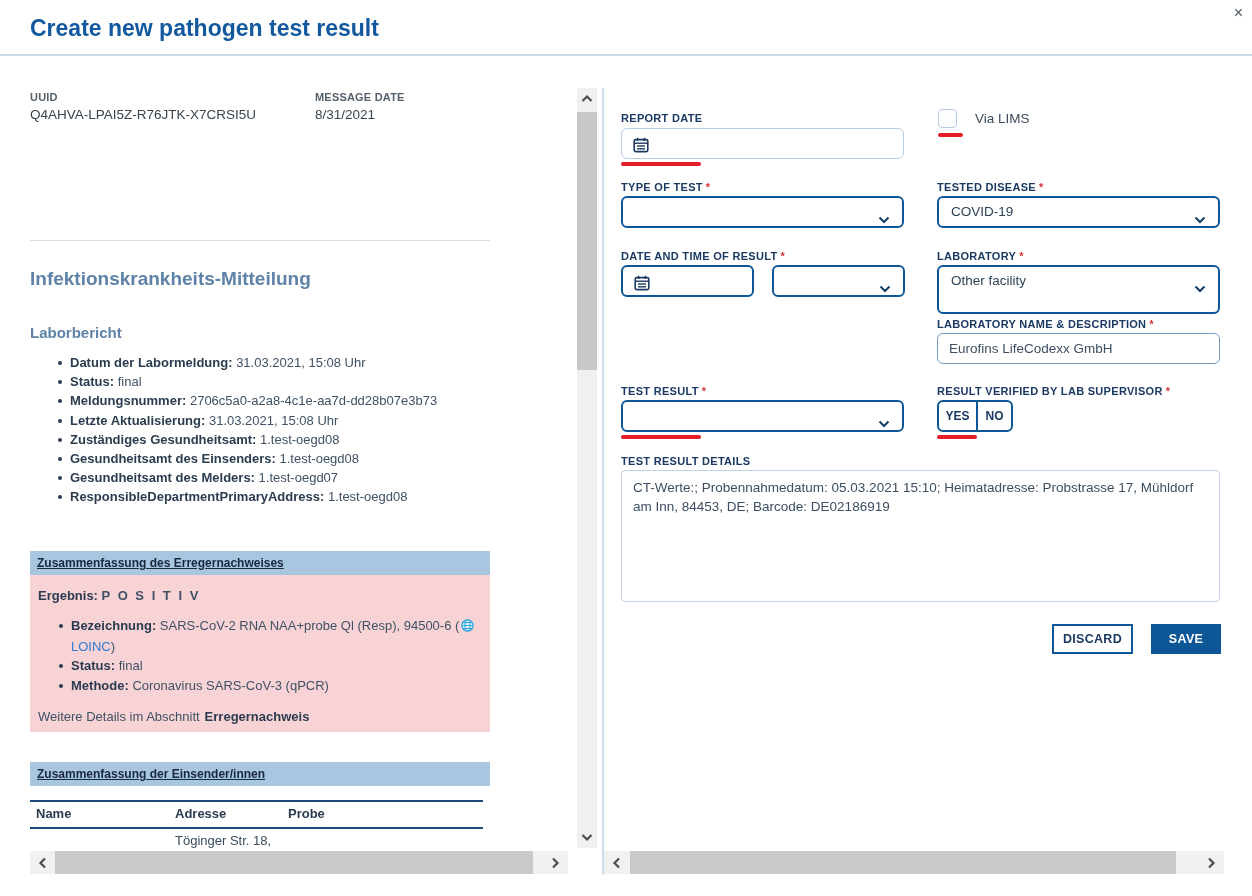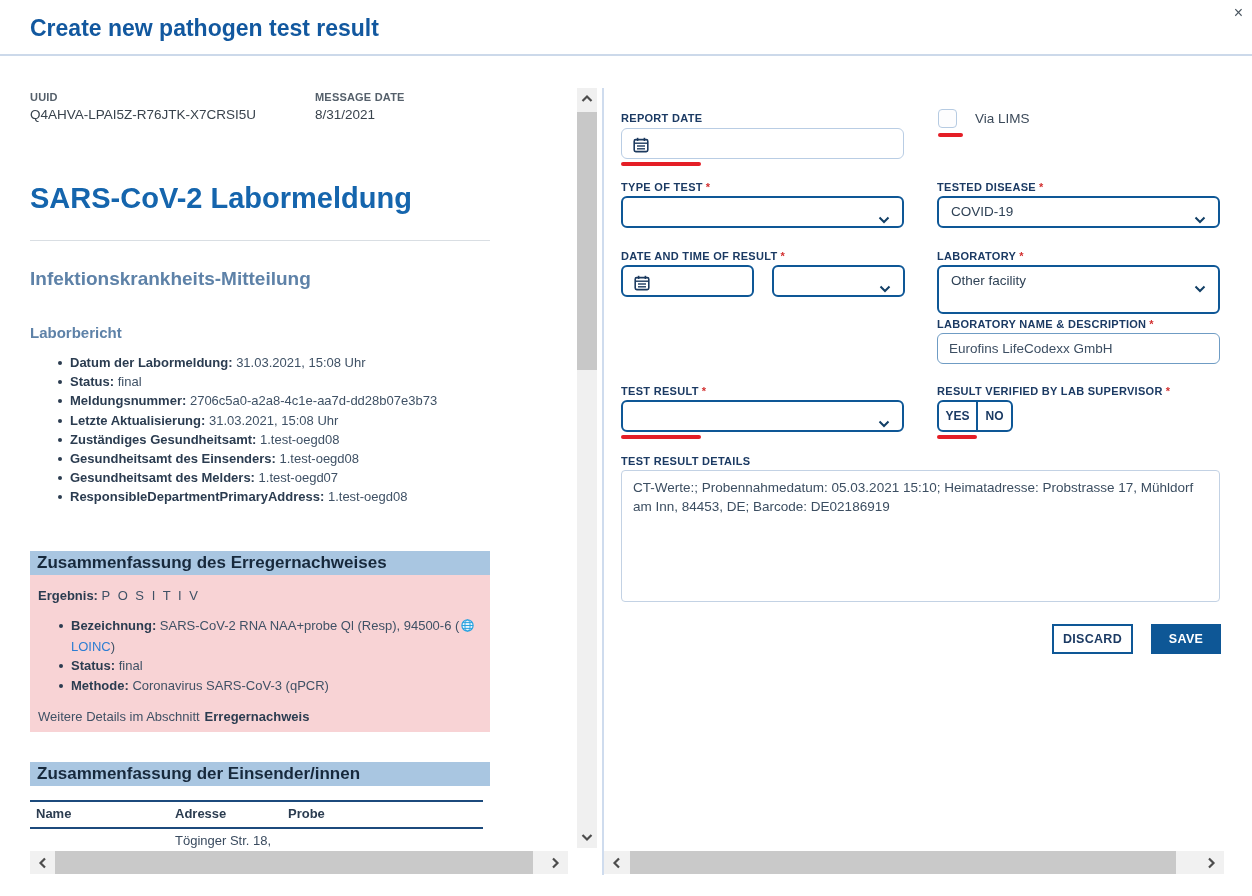--- a/index.html
+++ b/index.html
@@ -18,24 +18,24 @@
   .meta-value{font-size:13.5px;color:#39434d;margin-top:4px;}
   .doc-title{font-size:29px;font-weight:700;color:#1565ad;}
   .doc-hr{height:1px;background:#d9dee3;}
   .doc-h2{font-size:19px;font-weight:700;color:#5e82a8;}
   .doc-h3{font-size:15px;font-weight:700;color:#5e82a8;}
   ul.doc-list{margin:0;padding:0;list-style:none;}
   ul.doc-list li{position:relative;padding-left:13px;font-size:13px;line-height:19.2px;color:#3f5165;}
   ul.doc-list li::before{content:"";position:absolute;left:1px;top:8px;width:4px;height:4px;border-radius:50%;background:#2b3c50;}
   .li-label{font-weight:700;color:#2b3c50;}
   .sec-head{background:#a9c6e1;height:24px;line-height:24px;padding-left:7px;box-sizing:border-box;
-            font-size:17px;font-weight:700;color:#17293c;}
+            font-size:12px;font-weight:700;color:#17293c;text-decoration:underline;}
   .pink-body{background:#f8d3d5;box-sizing:border-box;padding:13px 8px 0 8px;}
   .ergebnis{font-size:13px;color:#3f5165;}
-  .ergebnis .pos{letter-spacing:2px;}
+  .ergebnis .pos{letter-spacing:2px;font-weight:bold;}
   .pink-body ul.doc-list{margin:13px 0 0 20px;}
   .pink-footer{margin-top:14px;font-size:13px;color:#3f5165;}
   .pink-footer b{color:#2b3c50;margin-left:5px;}
   .doc-link{color:#2d7dd2;text-decoration:none;}
   .globe{vertical-align:-2px;margin:0 1px 0 2px;}
 
   .doc-table{position:absolute;left:30px;top:800px;width:453px;font-size:13px;color:#3a4b5f;}
   .t-headrow{position:relative;height:25px;border-top:2px solid #1c4a7c;border-bottom:2px solid #1c4a7c;}
   .t-headrow span{position:absolute;top:4px;font-weight:700;color:#2b3c50;}
   .t-row{position:relative;height:21px;}
@@ -89,21 +89,20 @@
 
   <div class="abs" style="left:30px;top:91px;">
     <div class="meta-label">UUID</div>
     <div class="meta-value">Q4AHVA-LPAI5Z-R76JTK-X7CRSI5U</div>
   </div>
   <div class="abs" style="left:315px;top:91px;">
     <div class="meta-label">MESSAGE DATE</div>
     <div class="meta-value">8/31/2021</div>
   </div>
 
-  <div class="abs doc-title" style="left:30px;top:182px;">SARS-CoV-2 Labormeldung</div>
   <div class="abs doc-hr" style="left:30px;top:240px;width:460px;"></div>
   <div class="abs doc-h2" style="left:30px;top:268px;">Infektionskrankheits-Mitteilung</div>
   <div class="abs doc-h3" style="left:30px;top:324px;">Laborbericht</div>
 
   <ul class="abs doc-list" style="left:57px;top:353px;width:440px;">
     <li><span class="li-label">Datum der Labormeldung:</span> <span>31.03.2021, 15:08 Uhr</span></li>
     <li><span class="li-label">Status:</span> <span>final</span></li>
     <li><span class="li-label">Meldungsnummer:</span> <span>2706c5a0-a2a8-4c1e-aa7d-dd28b07e3b73</span></li>
     <li><span class="li-label">Letzte Aktualisierung:</span> <span>31.03.2021, 15:08 Uhr</span></li>
     <li><span class="li-label">Zuständiges Gesundheitsamt:</span> <span>1.test-oegd08</span></li>

